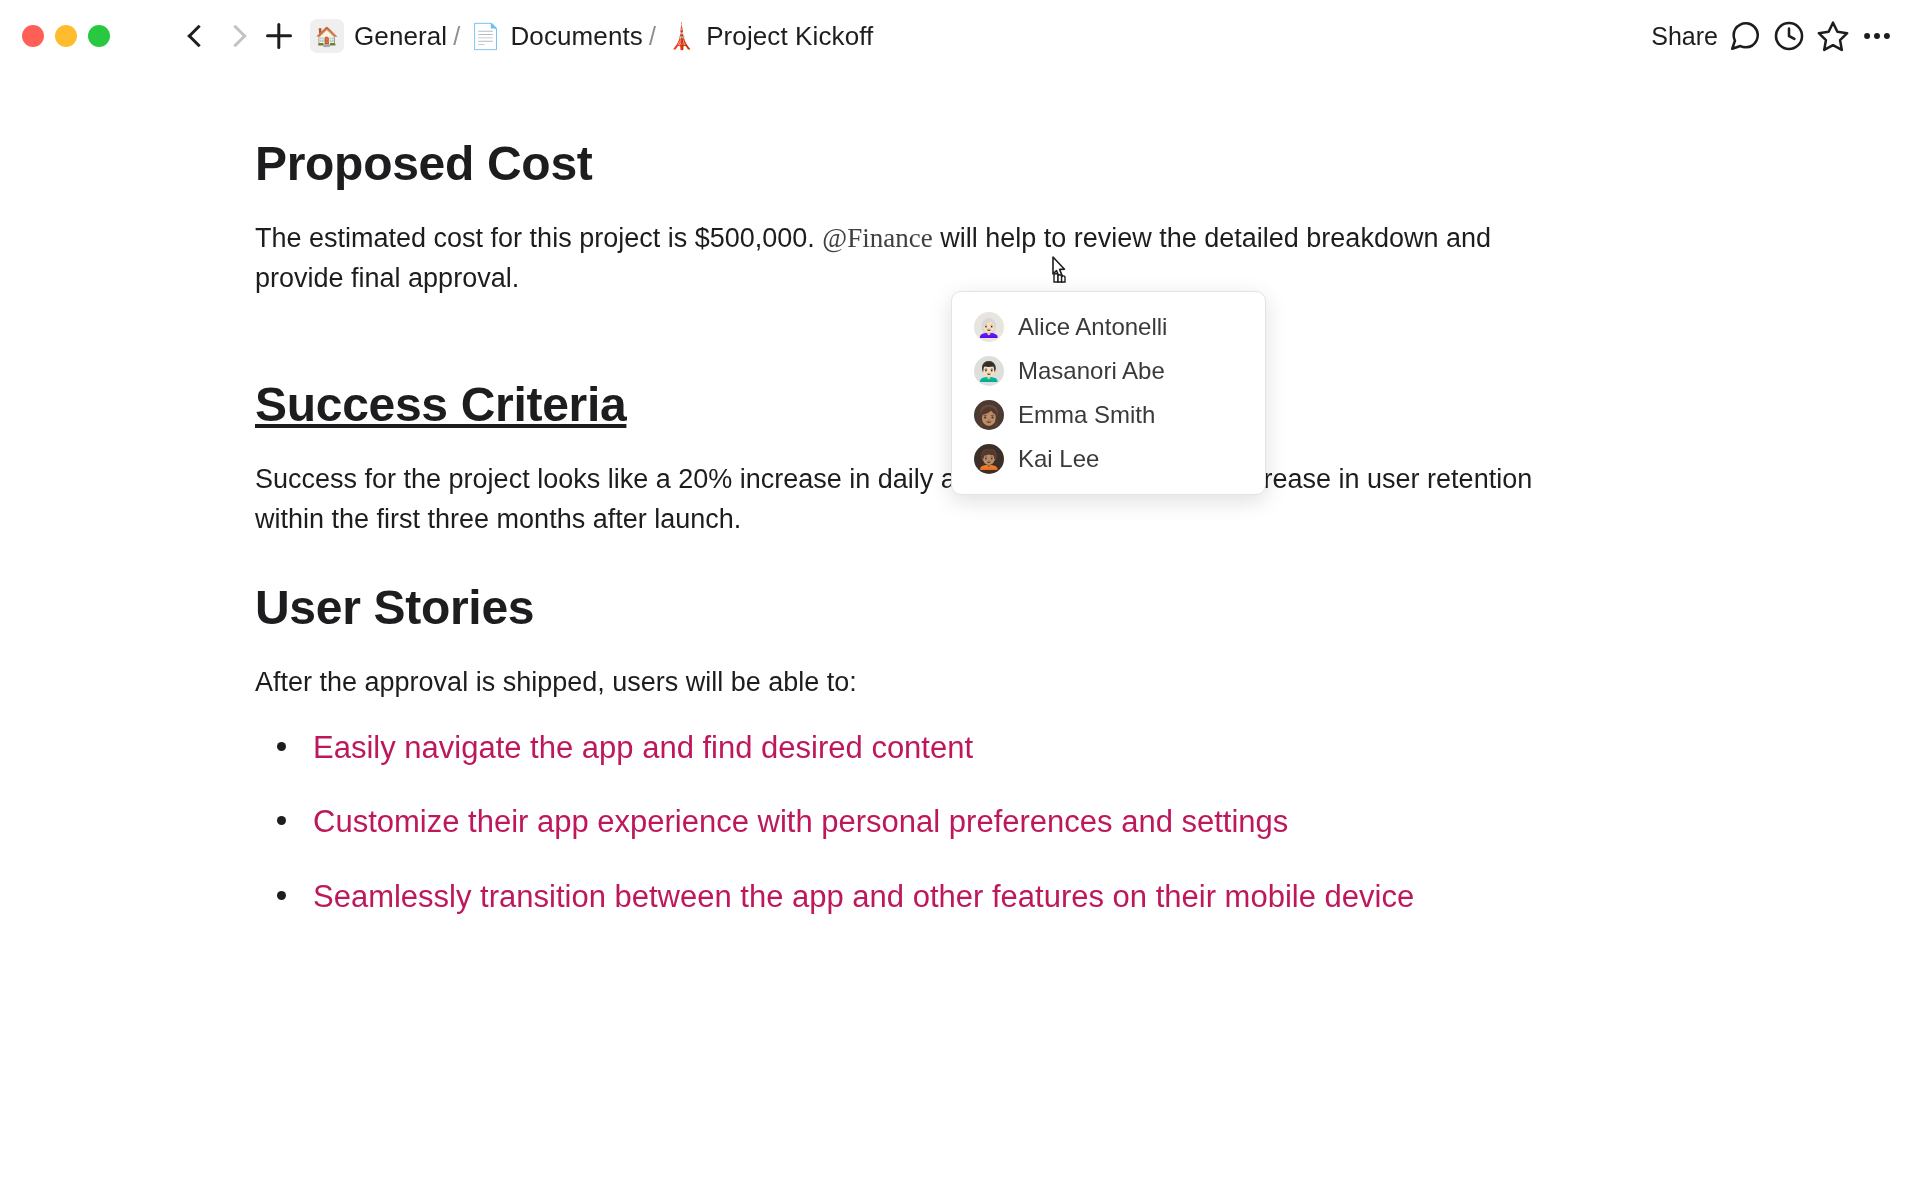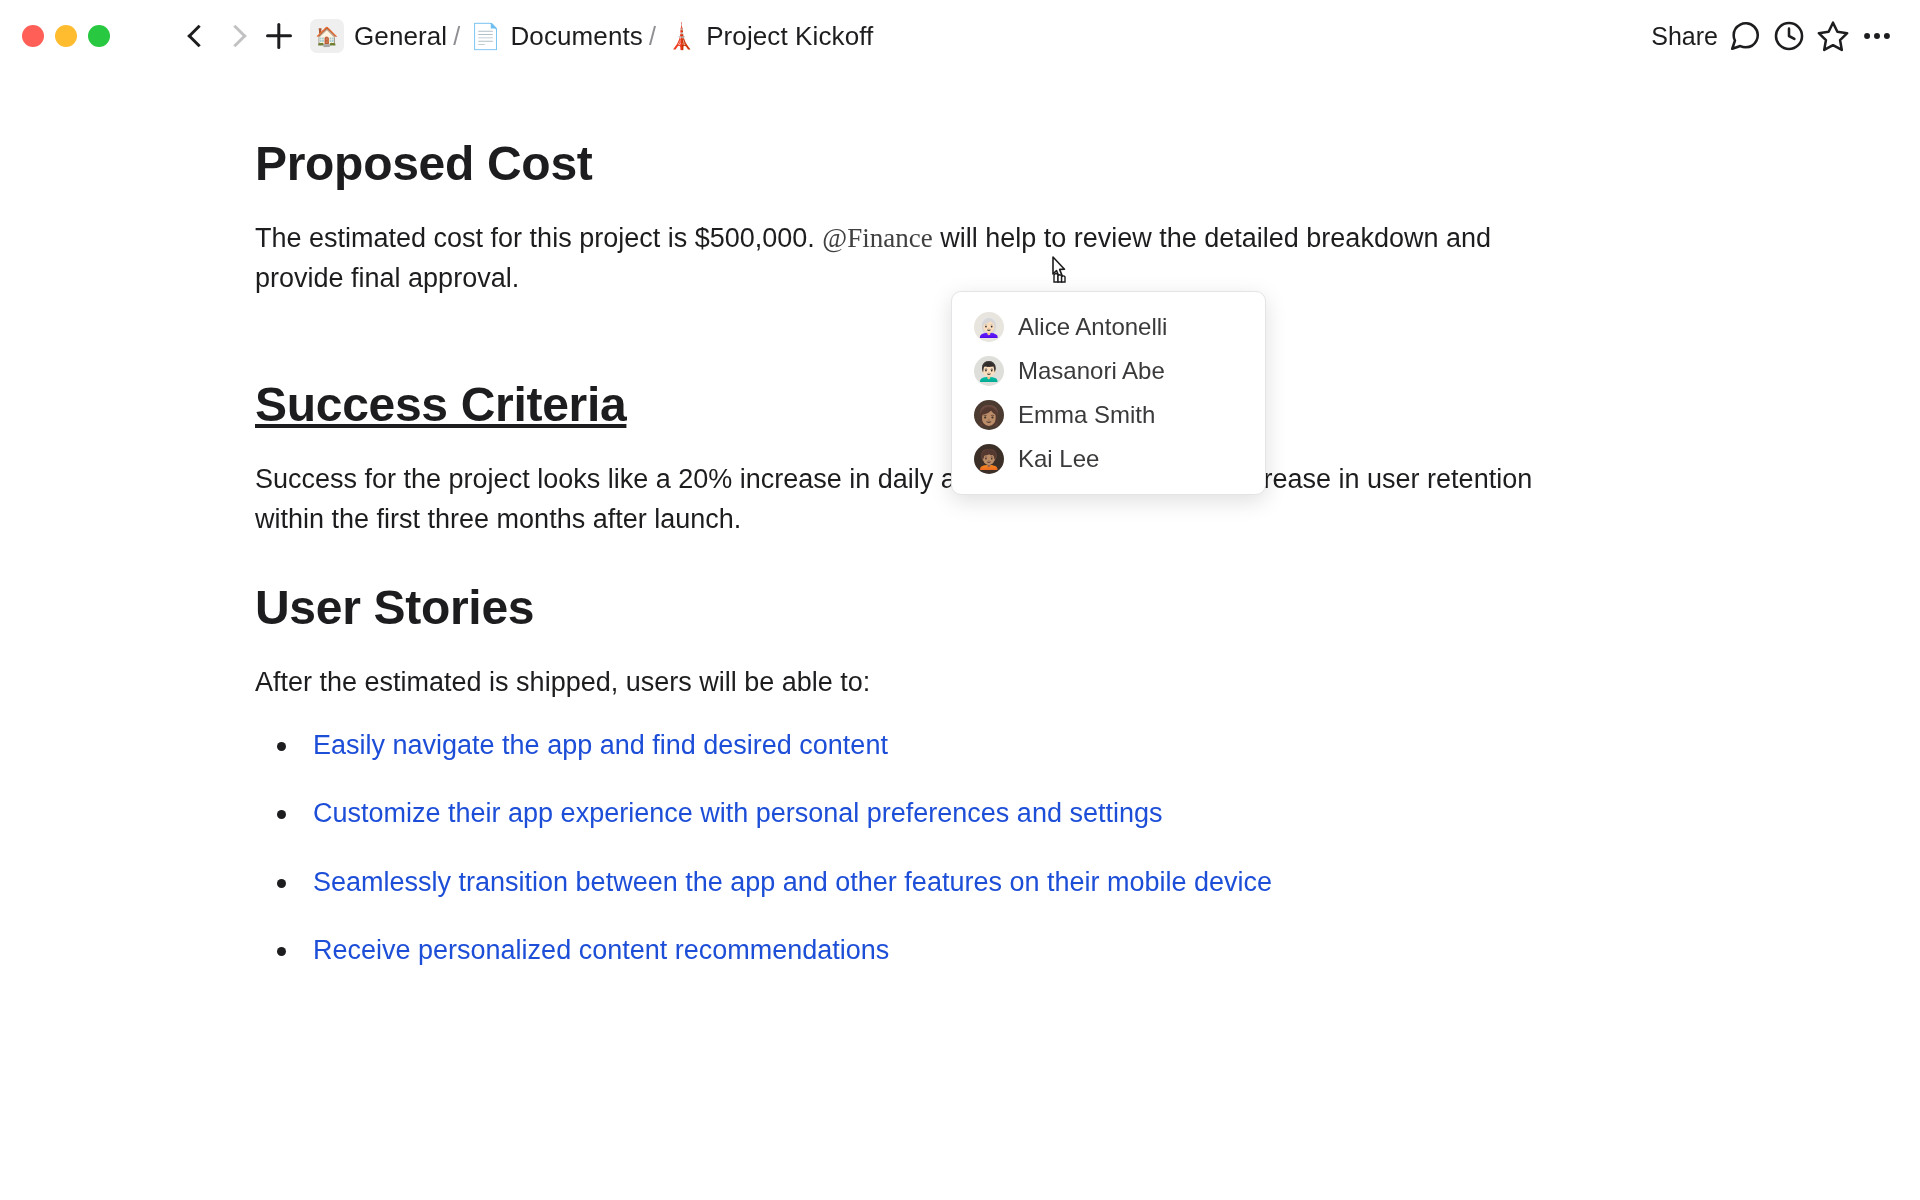--- a/index.html
+++ b/index.html
@@ -140,23 +140,23 @@
   .mention {
     color: #404040;
     font-family: Liberation Serif, serif;
   }
   ul.stories {
     margin-top: 22px;
     list-style: none;
   }
   ul.stories li {
     position: relative;
-    font-size: 27px;
+    font-size: 31px;
     line-height: 1.5;
-    color: #1d4ed8;
+    color: #be185d;
     padding-left: 58px;
     margin-bottom: 28px;
   }
   ul.stories li::before {
     content: "";
     position: absolute;
     left: 22px;
     top: 17px;
     width: 9px; height: 9px;
     background: #1d1d1f;
@@ -287,27 +287,26 @@
       <p class="para">
         <span>The estimated cost for this project is $500,000. </span><span class="mention">@Finance</span><span> will help to review the detailed breakdown and provide final approval.</span>
       </p>
 
       <h1 class="title spaced">Success Criteria</h1>
 
       <p class="para">Success for the project looks like a 20% increase in daily active users and a 15% increase in user retention within the first three months after launch.</p>
 
       <h1 class="title spaced2">User Stories</h1>
 
-      <p class="para intro-line">After the estimated is shipped, users will be able to:</p>
+      <p class="para intro-line">After the approval is shipped, users will be able to:</p>
 
       <ul class="stories">
         <li>Easily navigate the app and find desired content</li>
         <li>Customize their app experience with personal preferences and settings</li>
         <li>Seamlessly transition between the app and other features on their mobile device</li>
-        <li>Receive personalized content recommendations</li>
       </ul>
     </div>
   </div>
 
   <div class="mention-popup">
     <div class="mention-row">
       <span class="avatar" style="background:#e8e4de">👩🏻‍🦳</span>
       <span class="mention-name">Alice Antonelli</span>
     </div>
     <div class="mention-row">

